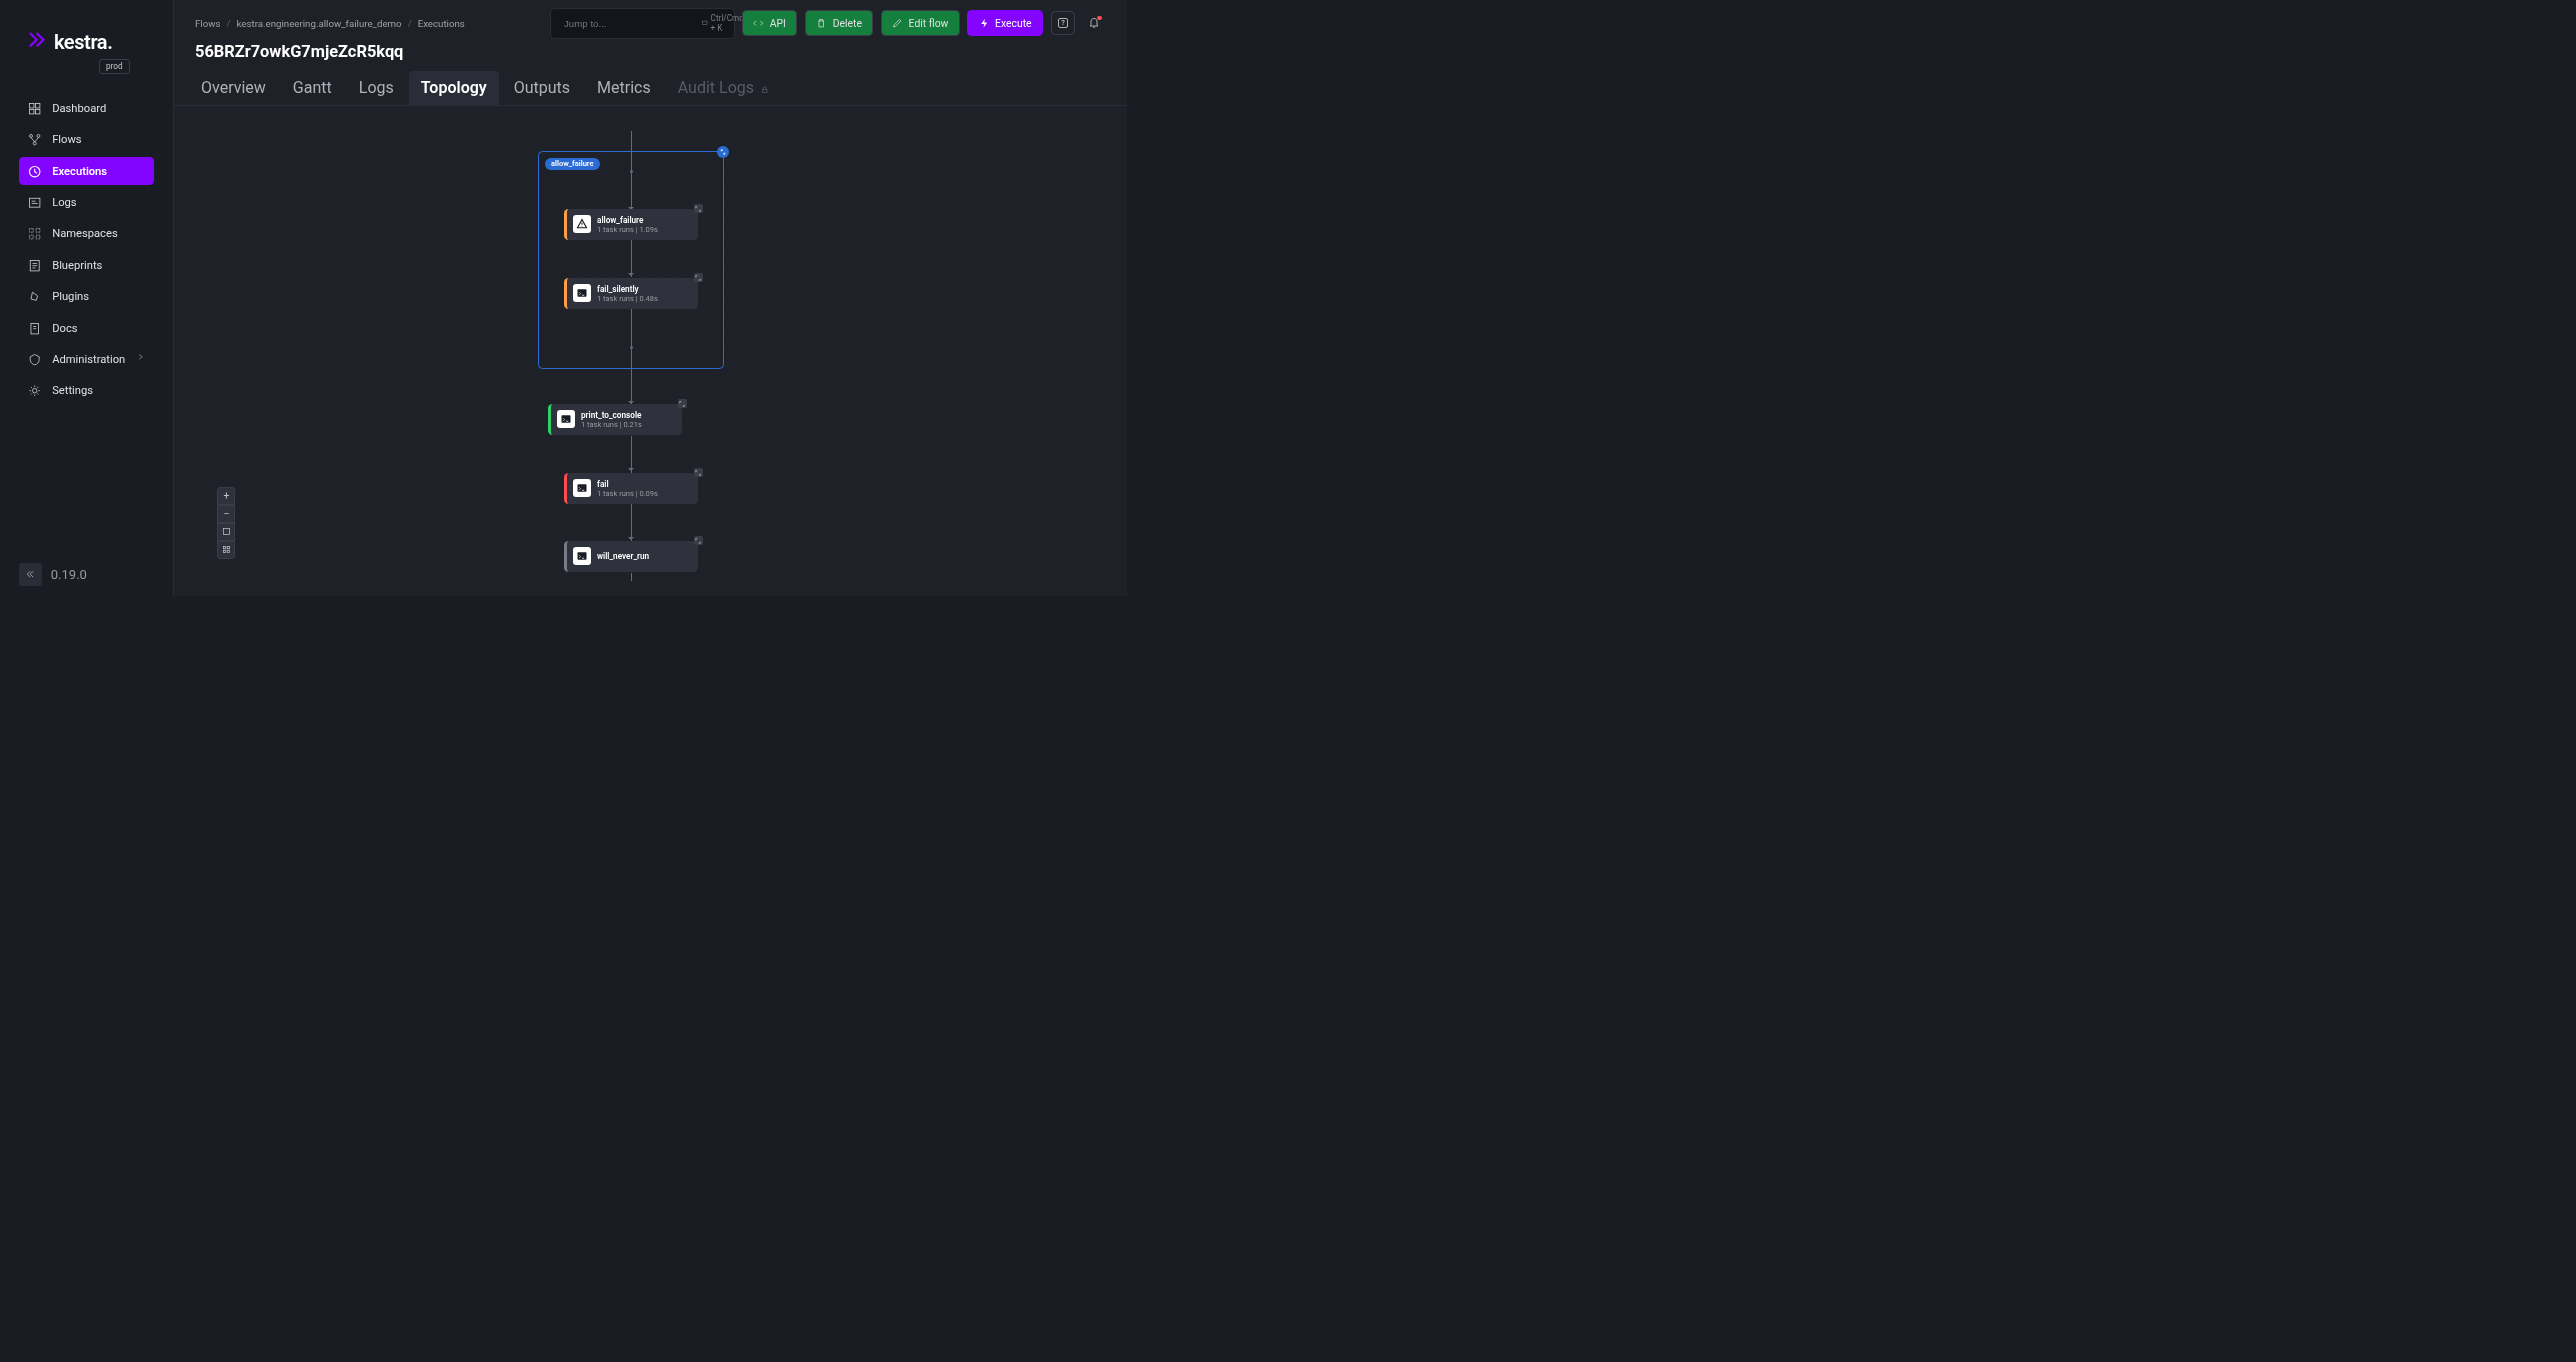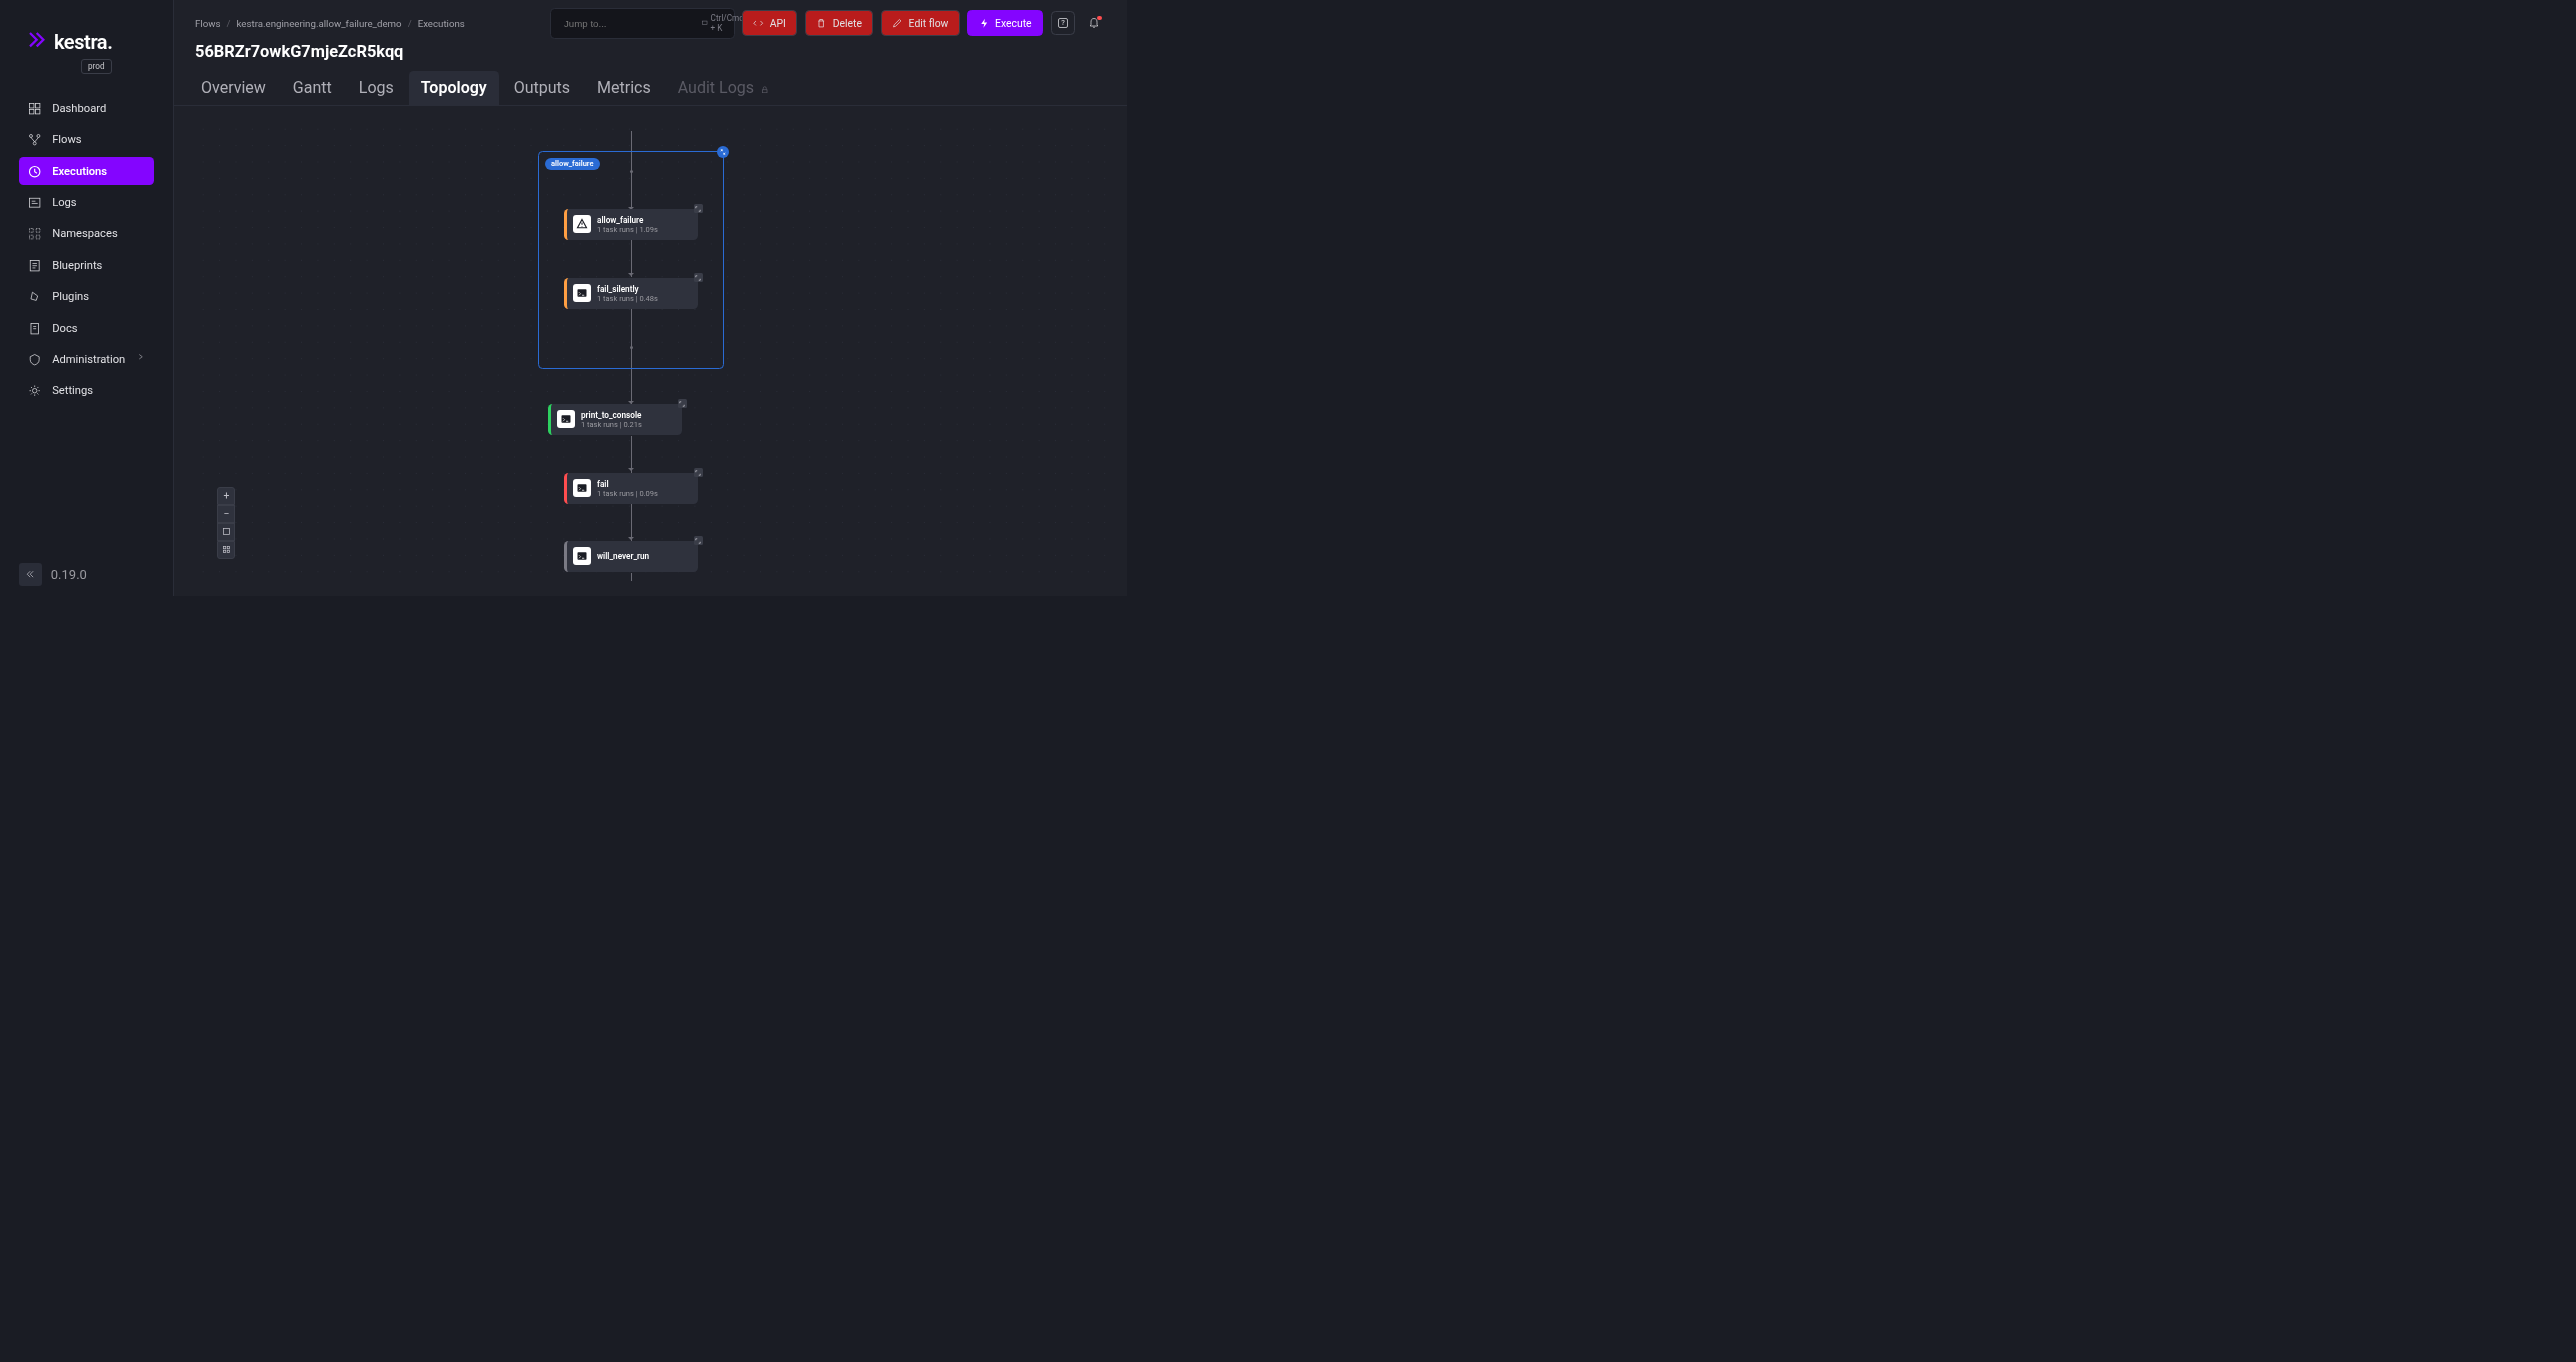--- a/index.html
+++ b/index.html
@@ -16,21 +16,21 @@
   width: 174px;
   background: #1a1c24;
   display: flex;
   flex-direction: column;
   border-right: 0.7px solid #2a2d38;
 }
 .logo-area { padding: 30px 27px 10.4px; }
 .logo { display: flex; align-items: flex-start; gap: 7.5px; }
 .logo-text { font-size: 20px; font-weight: 600; color: #fff; letter-spacing: -0.4px; }
 .env-badge {
-  margin-left: 54px;
+  margin-left: 72px;
   margin-top: 4.5px;
   border: 0.7px solid #3a3d48;
   padding: 1.5px 6px;
   border-radius: 3px;
   font-size: 8.2px;
   color: #c8c8cc;
   display: inline-block;
 }
 .nav { padding: 10.4px 19.4px 0; flex: 1; }
 .nav-item {
@@ -92,21 +92,21 @@
 .kbd-hint { font-size: 8.2px; color: #7a7a84; display: flex; align-items: center; gap: 3px; }
 .btn {
   display: flex;
   align-items: center;
   gap: 6px;
   padding: 5.2px 10.4px;
   border-radius: 4.5px;
   font-size: 10.4px;
   cursor: pointer;
   border: 0.7px solid #3a3d48;
-  background: #b91c1c;
+  background: #15803d;
   color: #e0e0e4;
 }
 .btn-primary { background: #8405ff; border-color: #8405ff; color: #fff; }
 .icon-btn {
   width: 24px; height: 24px;
   border: 0.7px solid #3a3d48;
   border-radius: 4.5px;
   display: flex; align-items: center; justify-content: center;
   cursor: pointer;
 }

